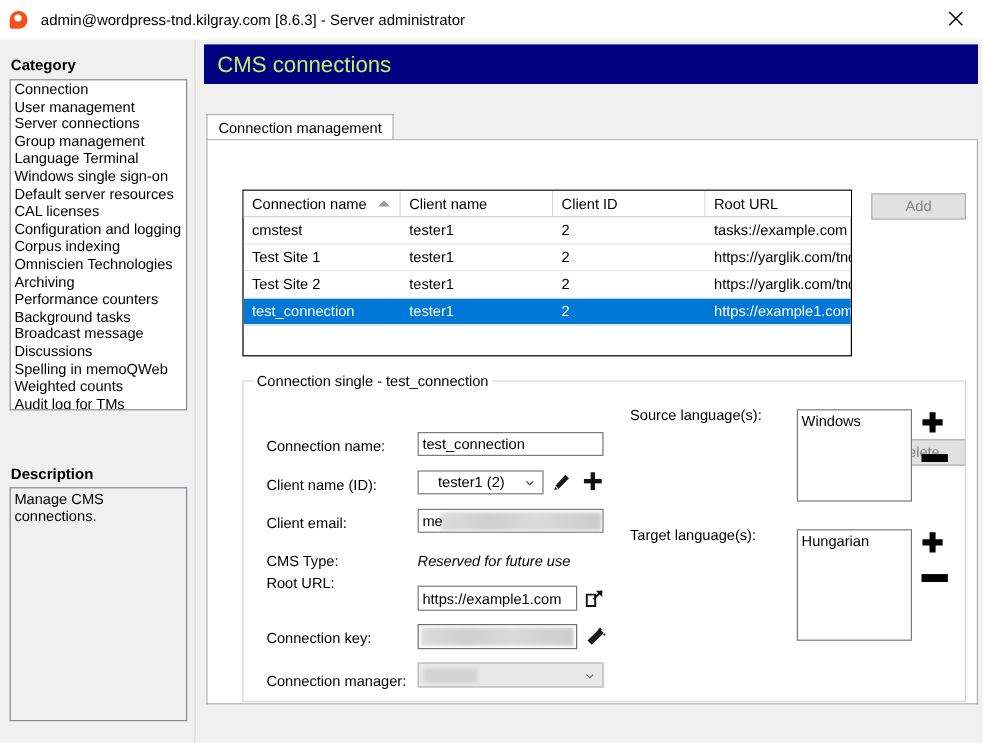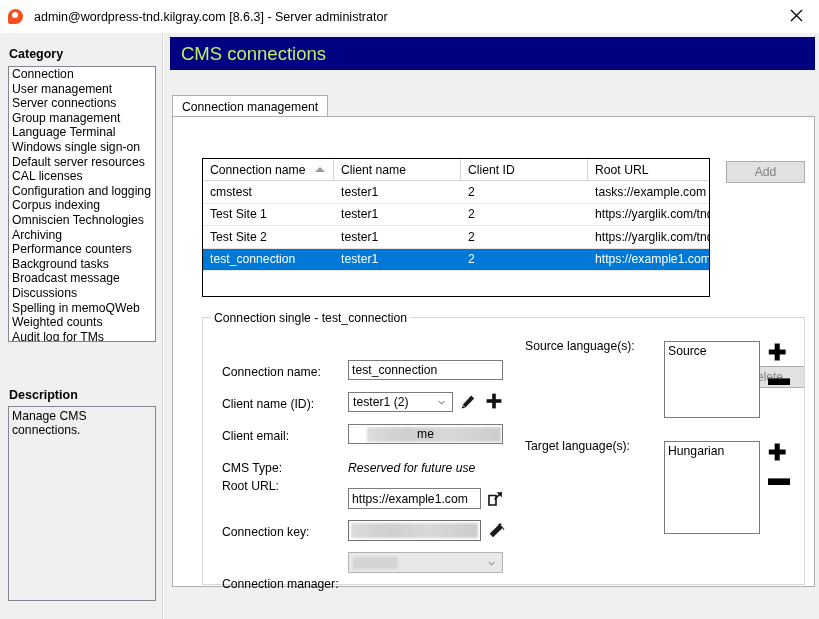--- a/index.html
+++ b/index.html
@@ -302,21 +302,21 @@
     filter: blur(1.2px);
   }
   .combo {
     position: absolute;
     background: #ffffff;
     border: 1px solid #7a7a7a;
     box-sizing: border-box;
     font-size: 12.2px;
     display: flex;
     align-items: center;
-    padding-left: 4px;
+    padding-left: 16px;
     cursor: default;
   }
   .combo.disabled { background: #e8e8e8; border-color: #b4b4b4; }
   .combo .chev {
     position: absolute;
     right: 7px; top: 50%;
     margin-top: -3px;
     width: 7px; height: 7px;
   }
   .static-italic {
@@ -461,21 +461,21 @@
 
     <div id="details-group"></div>
     <div id="details-legend">Connection single - test_connection</div>
 
     <div class="form-label" style="left:49px; top:248px;">Connection name:</div>
     <div class="form-label" style="left:49px; top:280px;">Client name (ID):</div>
     <div class="form-label" style="left:49px; top:312px;">Client email:</div>
     <div class="form-label" style="left:49px; top:344px;">CMS Type:</div>
     <div class="form-label" style="left:49px; top:362px;">Root URL:</div>
     <div class="form-label" style="left:49px; top:408px;">Connection key:</div>
-    <div class="form-label" style="left:49px; top:460px;">Connection manager:</div>
+    <div class="form-label" style="left:49px; top:444px;">Connection manager:</div>
 
     <div class="text-input" style="left:175px; top:243px; width:155px; height:20px;">test_connection</div>
 
     <div class="combo" style="left:175px; top:275px; width:105px; height:20px;">
       <span>tester1 (2)</span>
       <svg class="chev" viewBox="0 0 10 10">
         <polyline points="1,3 5,7 9,3" fill="none" stroke="#333" stroke-width="1.2"></polyline>
       </svg>
     </div>
 
@@ -486,21 +486,21 @@
       </svg>
     </div>
 
     <div class="icon-btn" style="left:310px; top:273px; width:22px; height:22px;">
       <svg width="18" height="18" viewBox="0 0 18 18">
         <rect x="7.2" y="1.6" width="3.6" height="14.8" fill="#111"></rect>
         <rect x="1.6" y="7.2" width="14.8" height="3.6" fill="#111"></rect>
       </svg>
     </div>
 
-    <div class="text-input redacted" style="left:175px; top:307px; width:155px; height:20px;justify-content:center;">
+    <div class="text-input redacted" style="left:175px; top:307px; width:155px; height:20px;">
       <span style="position:relative;z-index:2;">me</span>
       <span class="redact-bar" style="left:18px; top:2px; width:134px; height:15px;"></span>
     </div>
 
     <div class="static-italic" style="left:175px; top:344px;">Reserved for future use</div>
 
     <div class="text-input" style="left:175px; top:371px; width:133px; height:21px;">https://example1.com</div>
 
     <div class="icon-btn" style="left:311px; top:370px; width:22px; height:22px;">
       <svg width="17" height="17" viewBox="0 0 17 17">
@@ -525,21 +525,21 @@
     <div class="combo disabled" style="left:175px; top:435px; width:155px; height:21px;">
       <span></span>
       <span class="redact-bar" style="left:4px; top:4px; width:45px; height:12px; background:#d4d4d4;"></span>
       <svg class="chev" viewBox="0 0 10 10">
         <polyline points="1,3 5,7 9,3" fill="none" stroke="#555" stroke-width="1.2"></polyline>
       </svg>
     </div>
 
     <div class="form-label" style="left:352px; top:222px;">Source language(s):</div>
     <div class="list-box" style="left:491px; top:224px; width:96px; height:77px;">
-        <div class="lb-item">Source</div>
+        <div class="lb-item">Windows</div>
       </div>
     <div class="plusminus" style="left:595px; top:225px; font-size:22px;">✚</div>
     <div class="plusminus" style="left:595px; top:250px; font-size:22px;">▬</div>
 
     <div class="form-label" style="left:352px; top:322px;">Target language(s):</div>
     <div class="list-box" style="left:491px; top:324px; width:96px; height:93px;">
         <div class="lb-item">Hungarian</div>
       </div>
     <div class="plusminus" style="left:595px; top:325px; font-size:22px;">✚</div>
     <div class="plusminus" style="left:595px; top:350px; font-size:22px;">▬</div>

